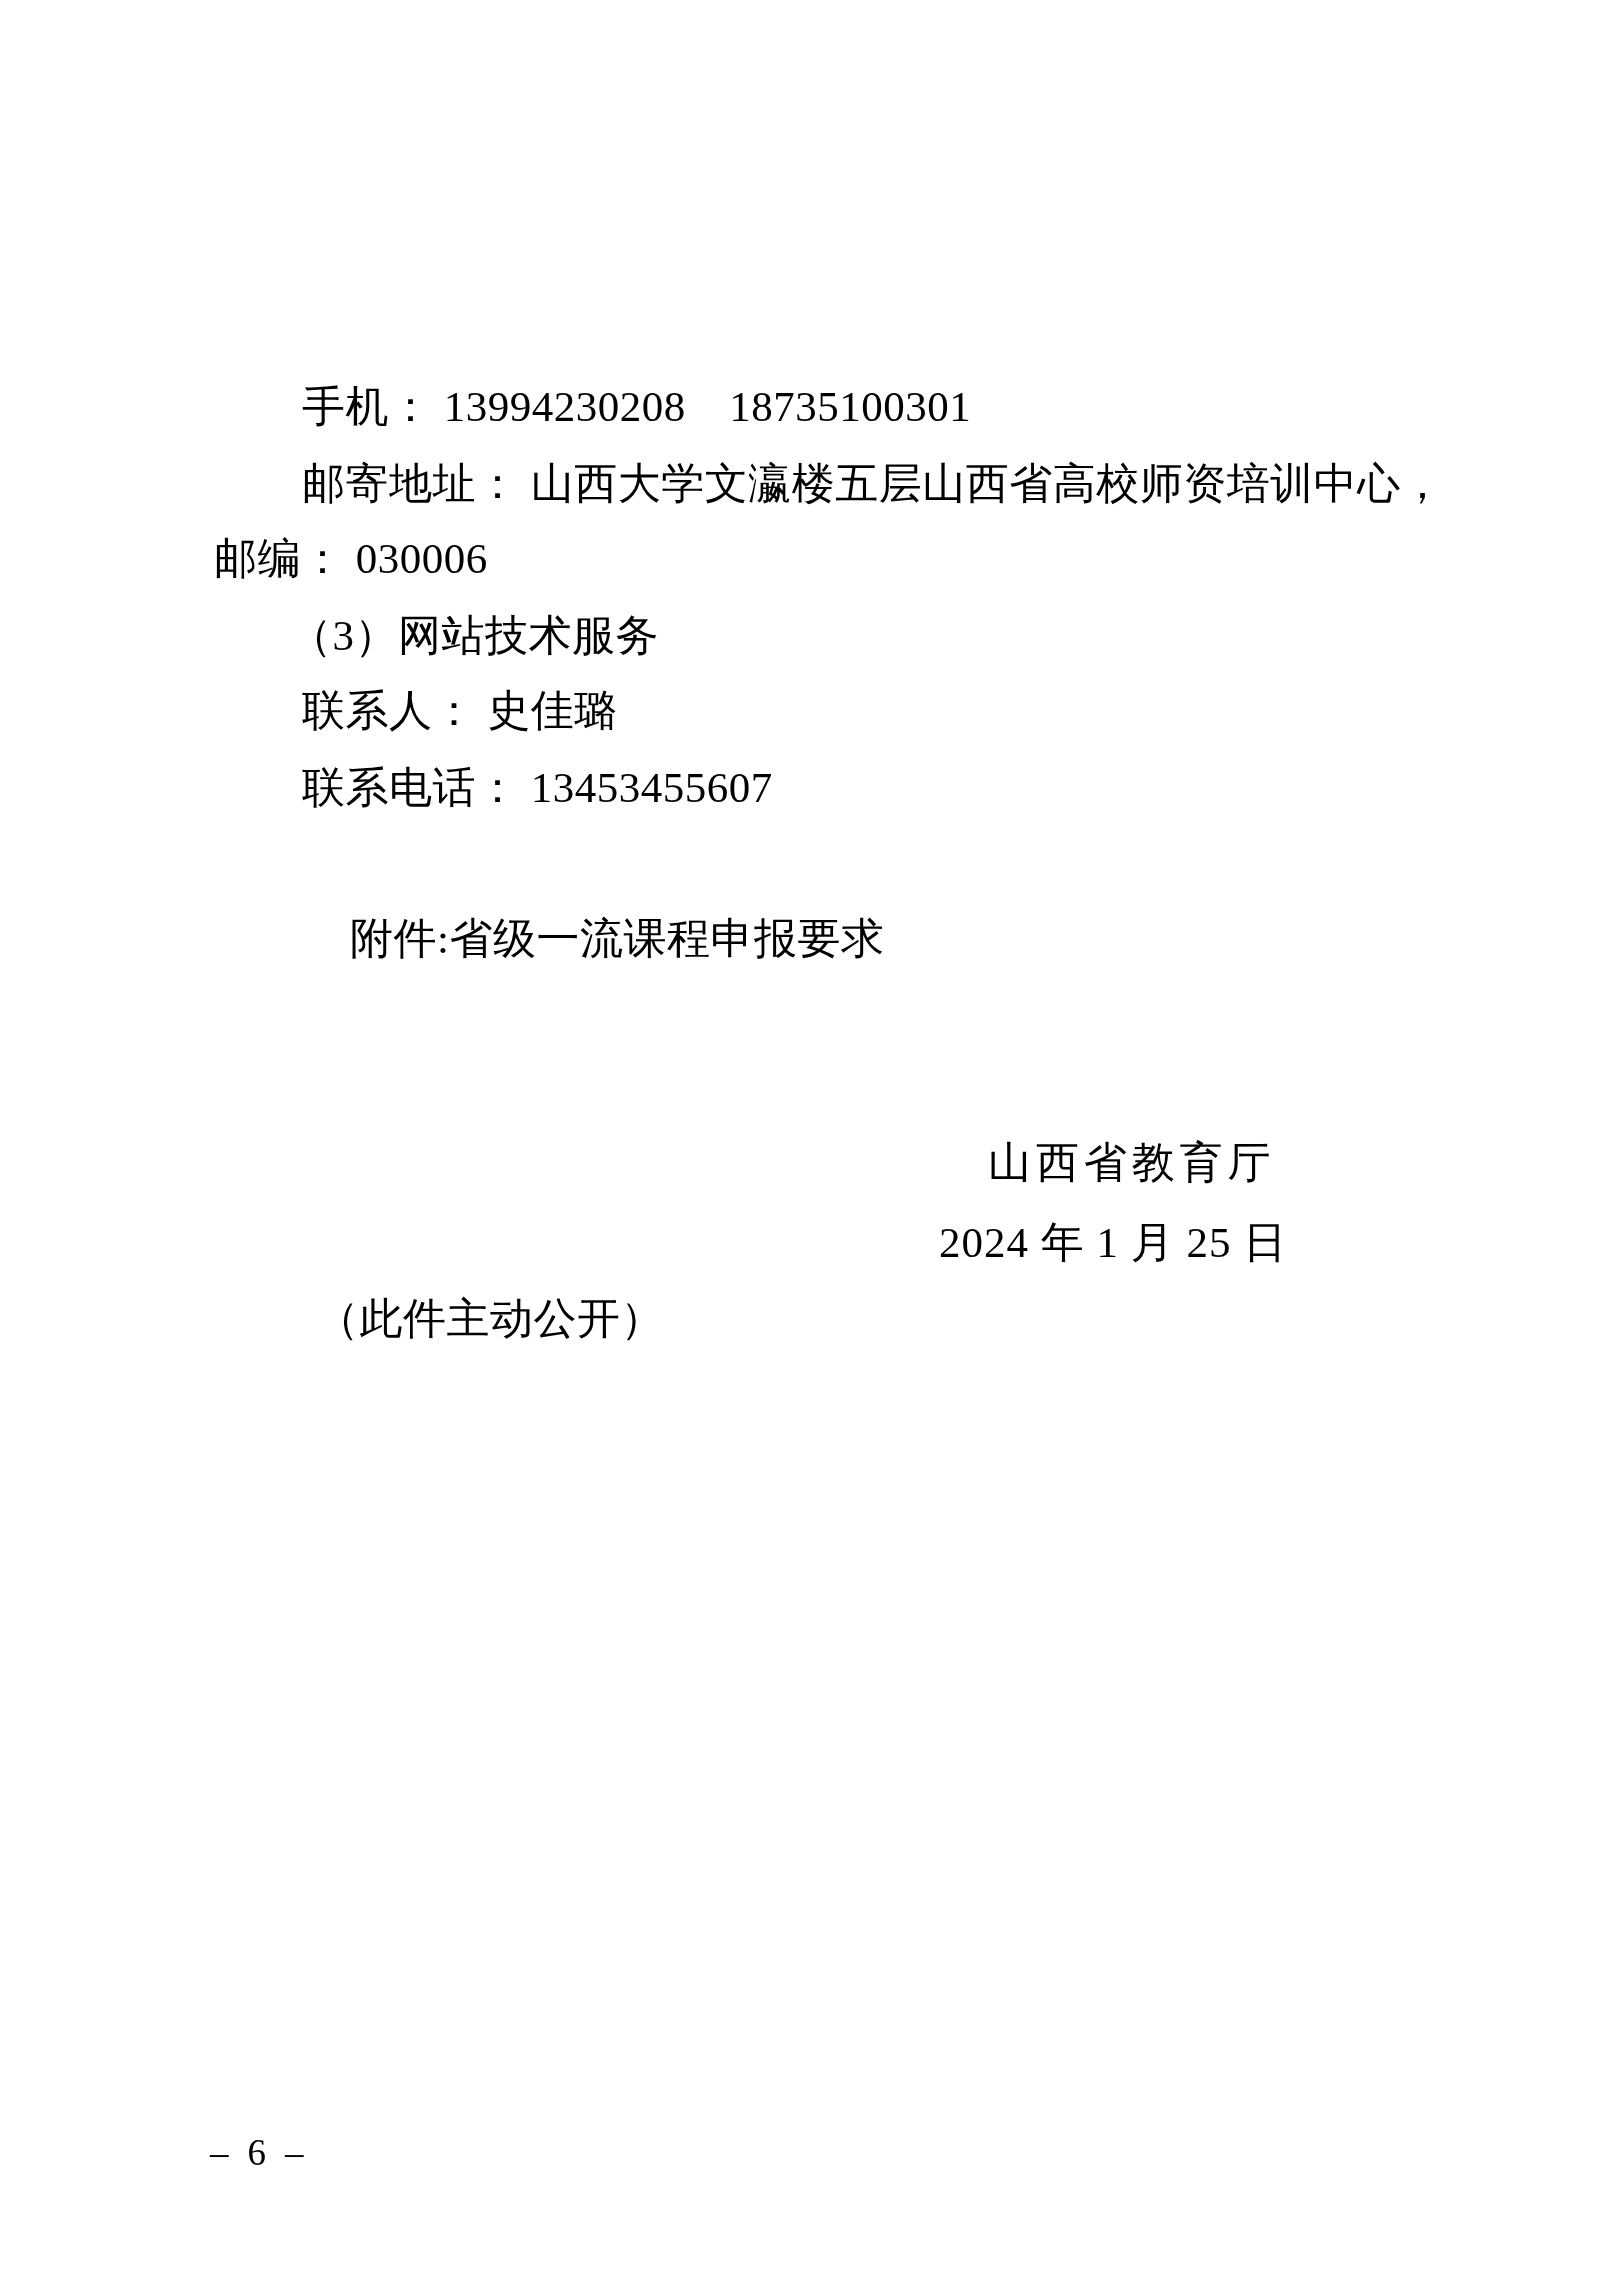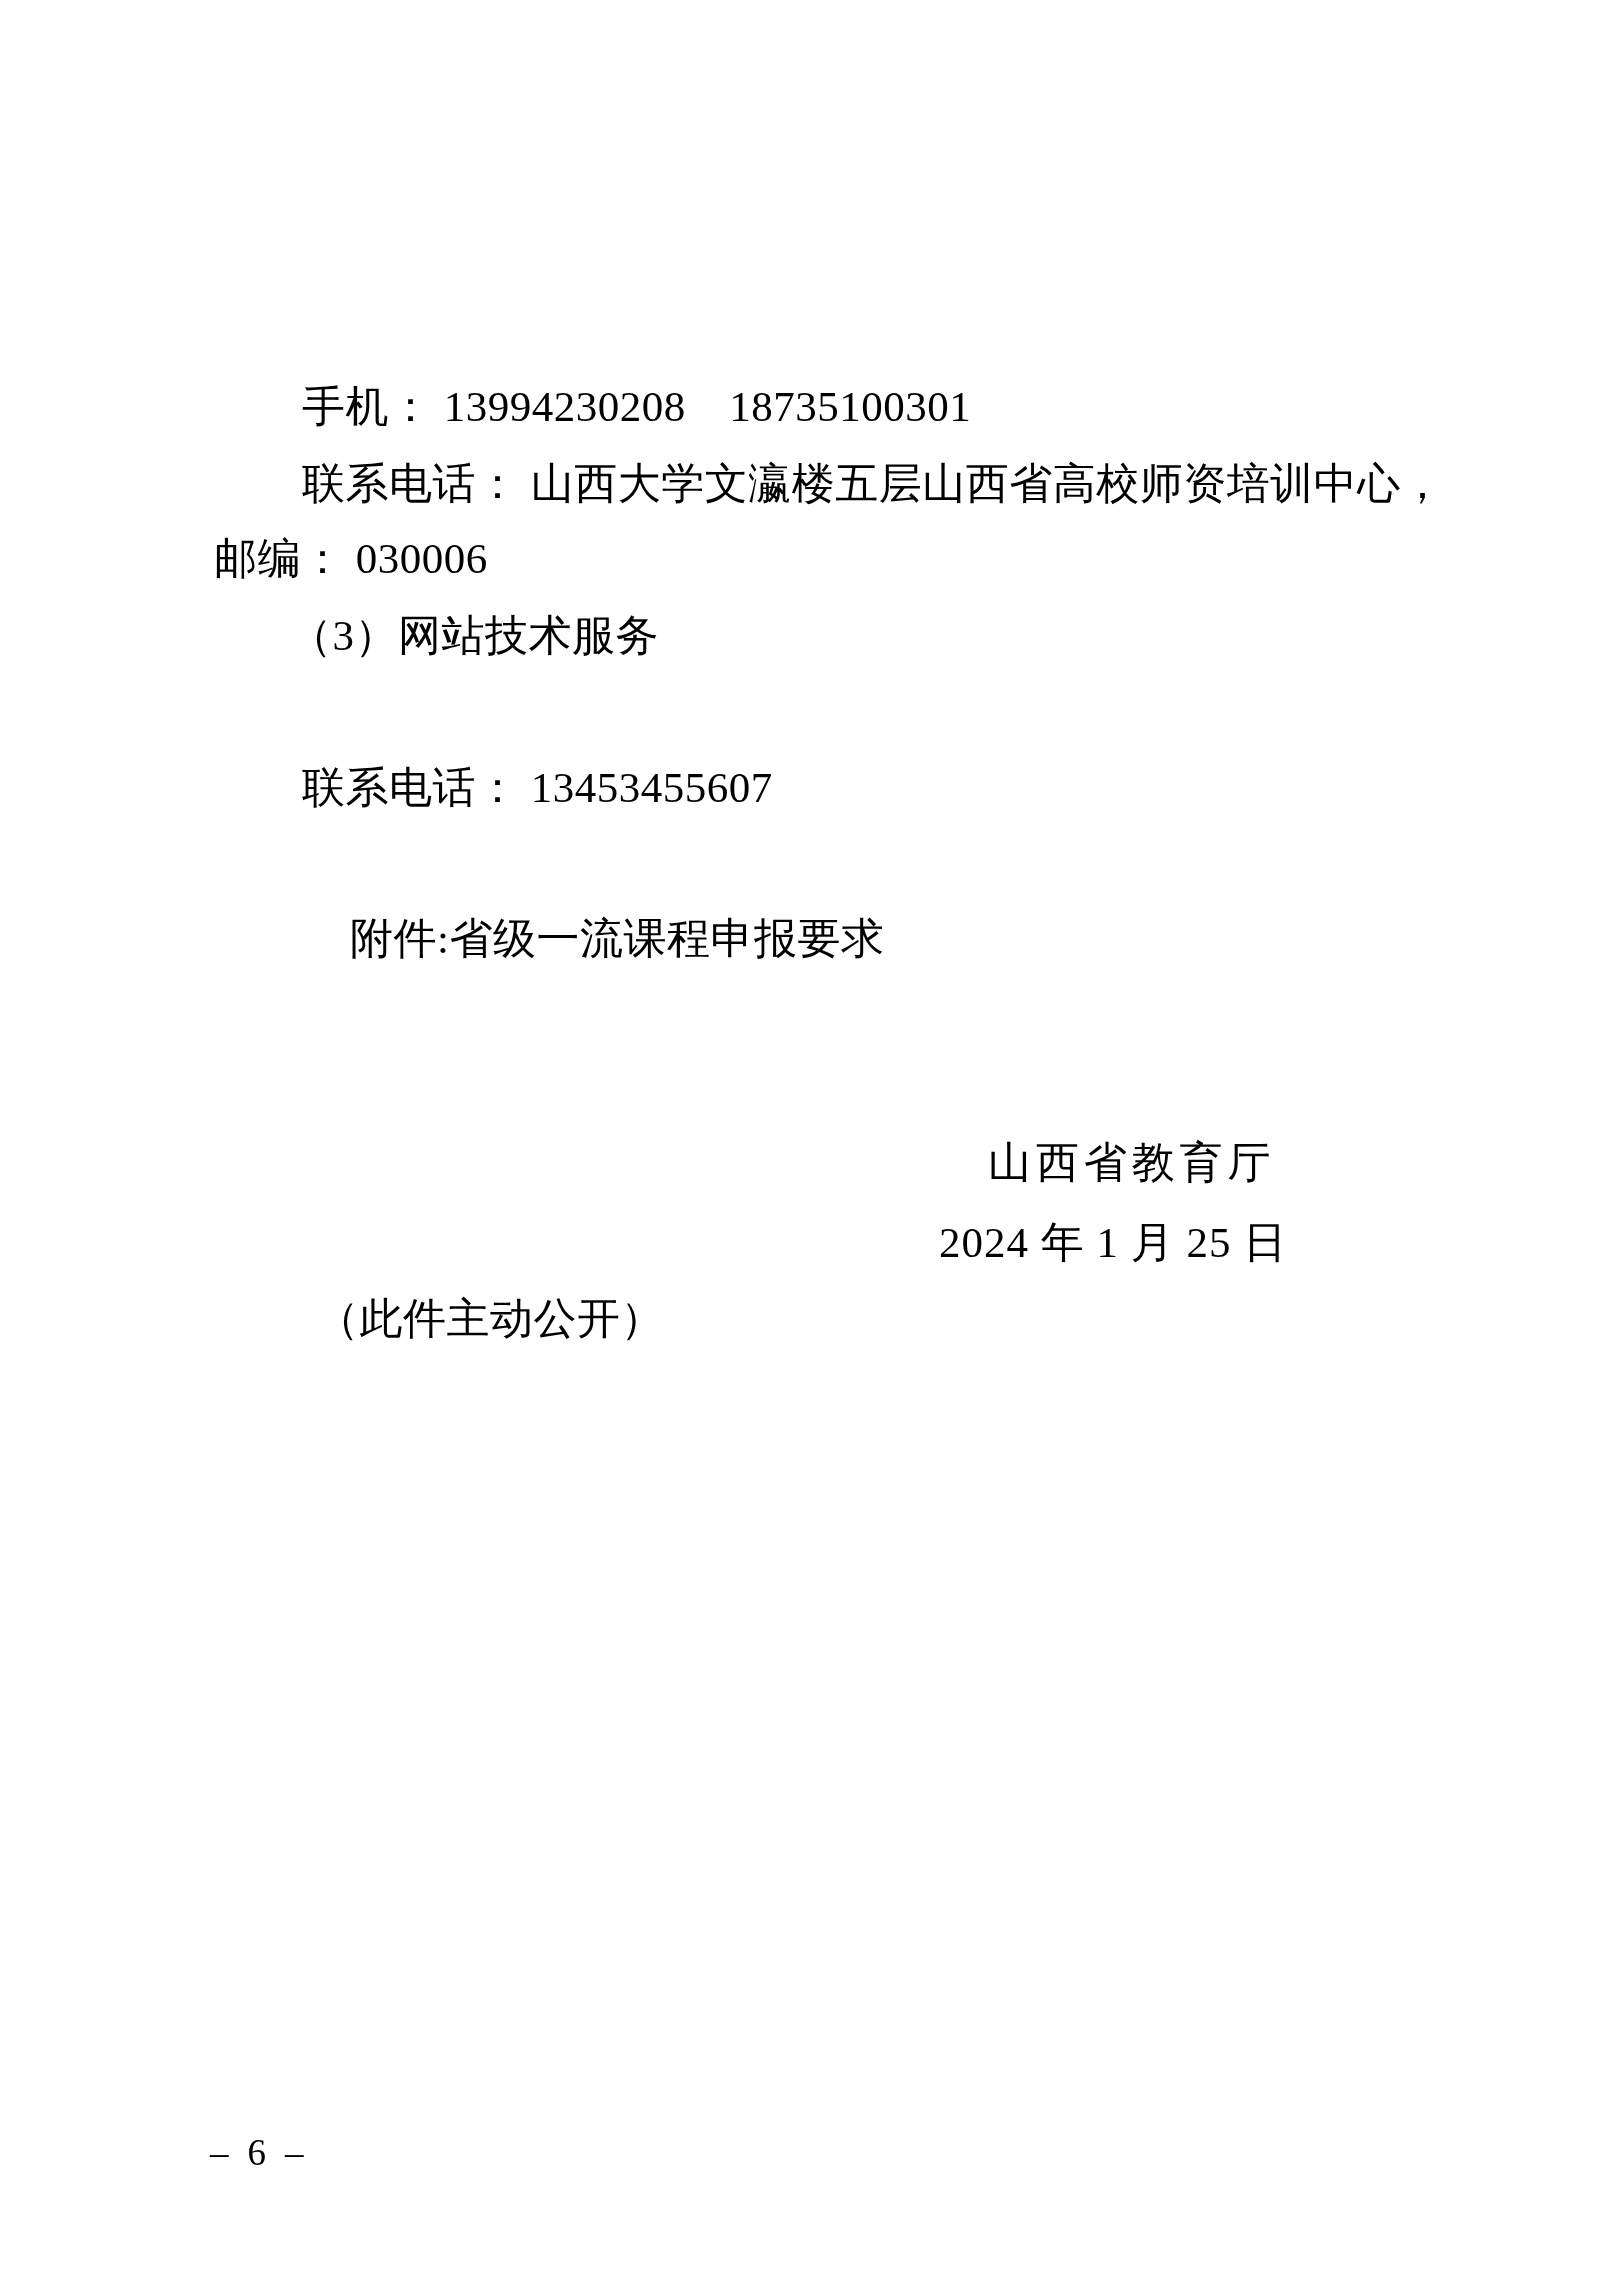--- a/index.html
+++ b/index.html
@@ -49,26 +49,27 @@
   }
 </style>
 </head>
 <body>
 
 <div class="page">
 
 
   <div class="doc-line line-mobile">手机： 13994230208　18735100301</div>
 
-  <div class="doc-line line-address">联系电话： 山西大学文瀛楼五层山西省高校师资培训中心，</div>
+  <div class="doc-line line-address">邮寄地址： 山西大学文瀛楼五层山西省高校师资培训中心，</div>
 
   <div class="doc-line line-zip">邮编： 030006</div>
 
   <div class="doc-line line-service-item">（3）网站技术服务</div>
 
+  <div class="doc-line line-contact-person">联系人： 史佳璐</div>
 
   <div class="doc-line line-contact-phone">联系电话： 13453455607</div>
 
   <div class="doc-line line-attachment">附件:省级一流课程申报要求</div>
 
   <div class="doc-line sig-agency">山西省教育厅</div>
 
   <div class="doc-line sig-date">2024 年 1 月 25 日</div>
 
   <div class="doc-line sig-note">（此件主动公开）</div>

